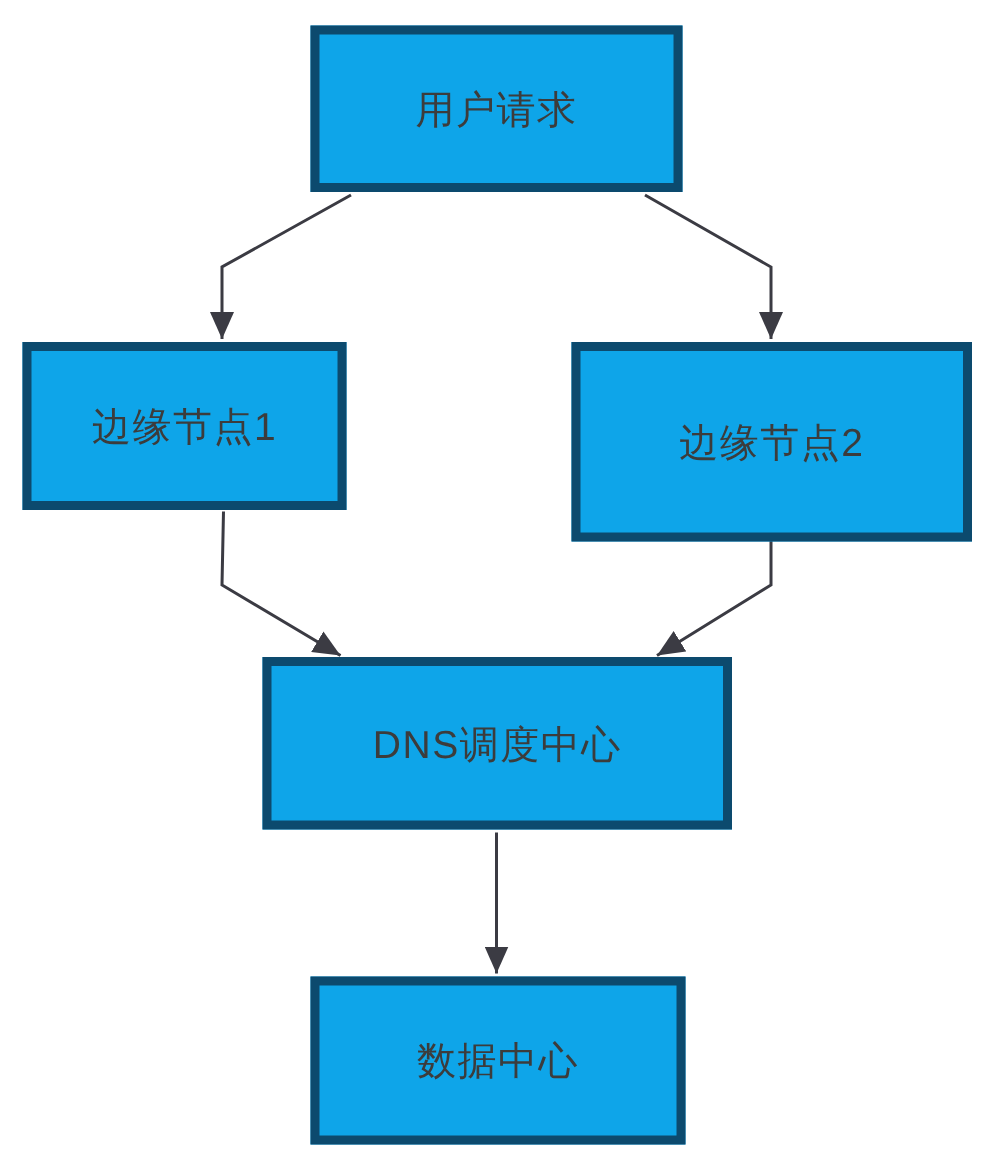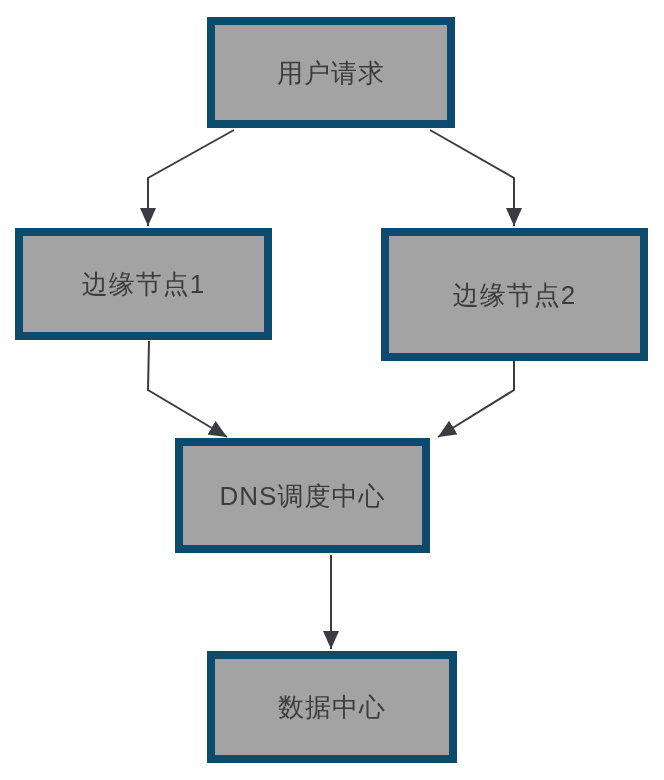--- a/index.html
+++ b/index.html
@@ -19,37 +19,37 @@
     position: absolute;
     left: 0;
     top: 0;
     width: 664px;
     height: 780px;
     pointer-events: none;
   }
   .node {
     position: absolute;
     box-sizing: border-box;
-    background: #a3a3a3;
-    border: 8px solid #0c4a6e;
+    background: #0ea5e9;
+    border: 6px solid #0c4a6e;
     display: flex;
     align-items: center;
     justify-content: center;
   }
   .node-label {
     color: #3c3c3c;
     font-size: 26px;
     line-height: 1;
     letter-spacing: 1px;
     white-space: nowrap;
   }
   .node-user-request { left: 207px; top: 17px;  width: 248px; height: 111px; }
-  .node-edge-node-1  { left: 15px;  top: 228px; width: 257px; height: 112px; }
+  .node-edge-node-1  { left: 15px;  top: 228px; width: 216px; height: 112px; }
   .node-edge-node-2  { left: 381px; top: 228px; width: 267px; height: 133px; }
-  .node-dns-center   { left: 175px; top: 438px; width: 255px; height: 115px; }
+  .node-dns-center   { left: 175px; top: 438px; width: 313px; height: 115px; }
   .node-data-center  { left: 207px; top: 651px; width: 250px; height: 112px; justify-content: center; }
 </style>
 </head>
 <body>
 
 <div class="canvas">
 
   <svg class="edges-layer" width="664" height="780" viewBox="0 0 664 780" xmlns="http://www.w3.org/2000/svg">
     <defs>
       <marker id="arrowhead" markerUnits="userSpaceOnUse" markerWidth="20" markerHeight="16" refX="18" refY="8" orient="auto">

